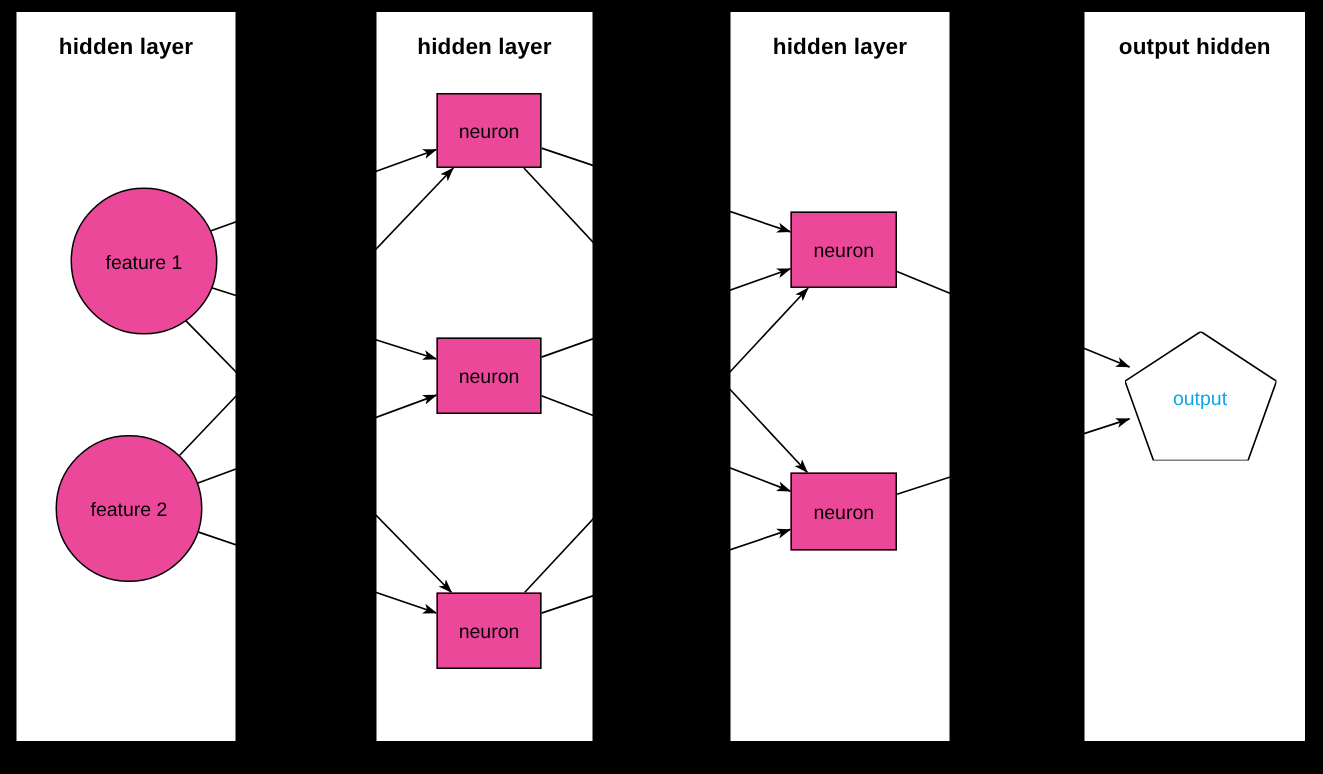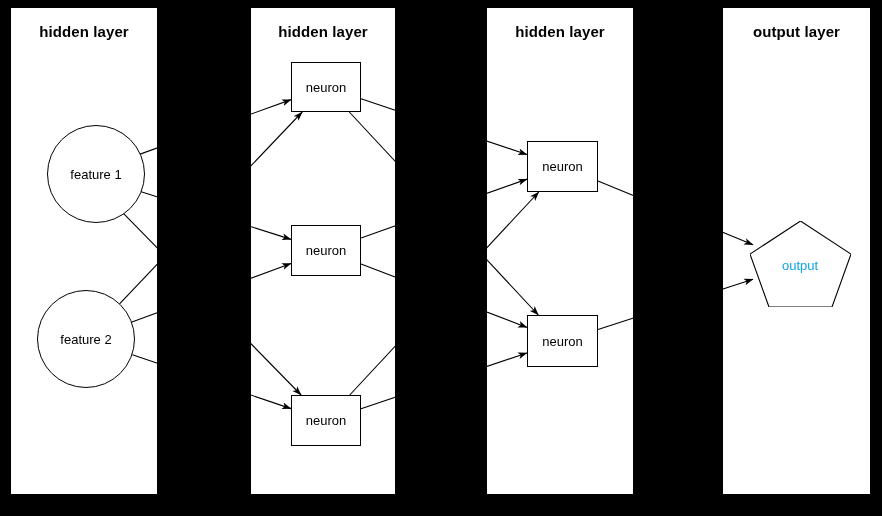--- a/index.html
+++ b/index.html
@@ -41,21 +41,21 @@
   }
   .node {
     position: absolute;
     box-sizing: border-box;
     display: flex;
     align-items: center;
     justify-content: center;
     color: #000000;
     font-family: "Liberation Sans", sans-serif;
     font-size: 13px;
-    background: #ffffff;
+    background: #ec4899;
   }
   .node-circle {
     border: 1px solid #000000;
     border-radius: 50%;
   }
   .node-rect {
     border: 1px solid #000000;
   }
   .node-pent {
     background: transparent;
@@ -78,21 +78,21 @@
   <div class="panel" id="panel-0" style="left: 11px; top: 8px; width: 146px; height: 486px;">
     <div class="panel-title" style="top: 15px;">hidden layer</div>
   </div>
   <div class="panel" id="panel-1" style="left: 251px; top: 8px; width: 144px; height: 486px;">
     <div class="panel-title" style="top: 15px;">hidden layer</div>
   </div>
   <div class="panel" id="panel-2" style="left: 487px; top: 8px; width: 146px; height: 486px;">
     <div class="panel-title" style="top: 15px;">hidden layer</div>
   </div>
   <div class="panel" id="panel-3" style="left: 723px; top: 8px; width: 147px; height: 486px;">
-    <div class="panel-title" style="top: 15px;">output layer</div>
+    <div class="panel-title" style="top: 15px;">output hidden</div>
   </div>
 
   <svg class="edges-svg" id="edges" viewBox="0 0 882 516">
     <defs>
       <marker id="ah" markerWidth="10" markerHeight="8" refX="9" refY="4" orient="auto" markerUnits="userSpaceOnUse">
         <path d="M0,0.6 L9.5,4 L0,7.4 L2.4,4 Z" fill="#000000"></path>
       </marker>
       <marker id="ahs" markerWidth="8" markerHeight="7" refX="7.4" refY="3.5" orient="auto" markerUnits="userSpaceOnUse">
         <path d="M0,0.5 L7.6,3.5 L0,6.5 L2,3.5 Z" fill="#000000"></path>
       </marker>

